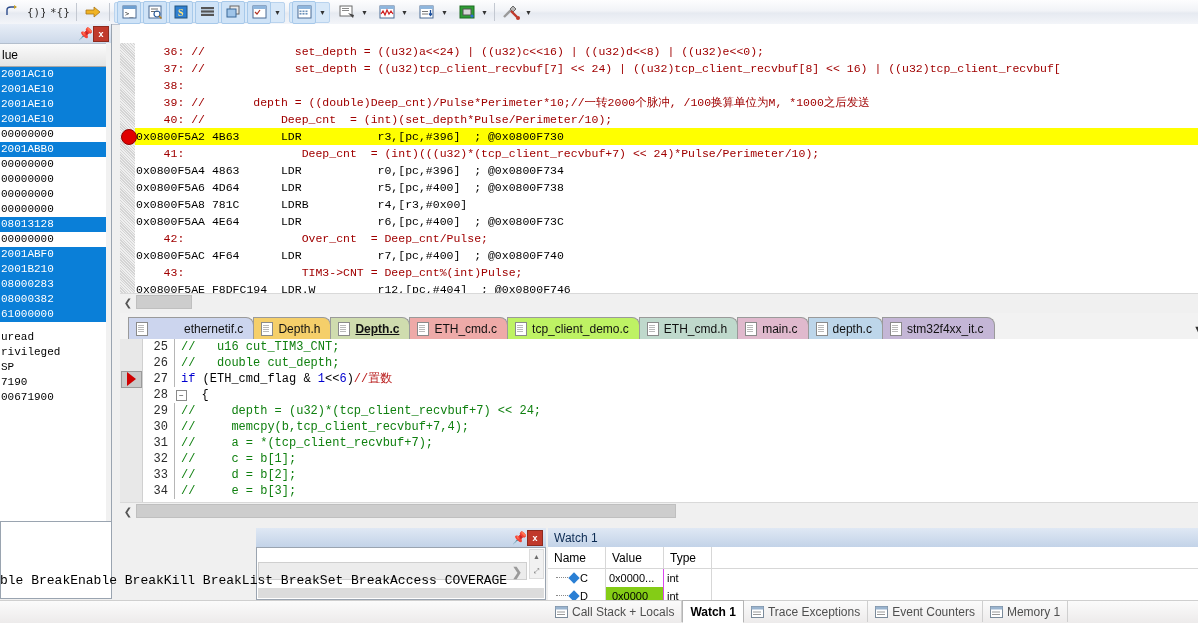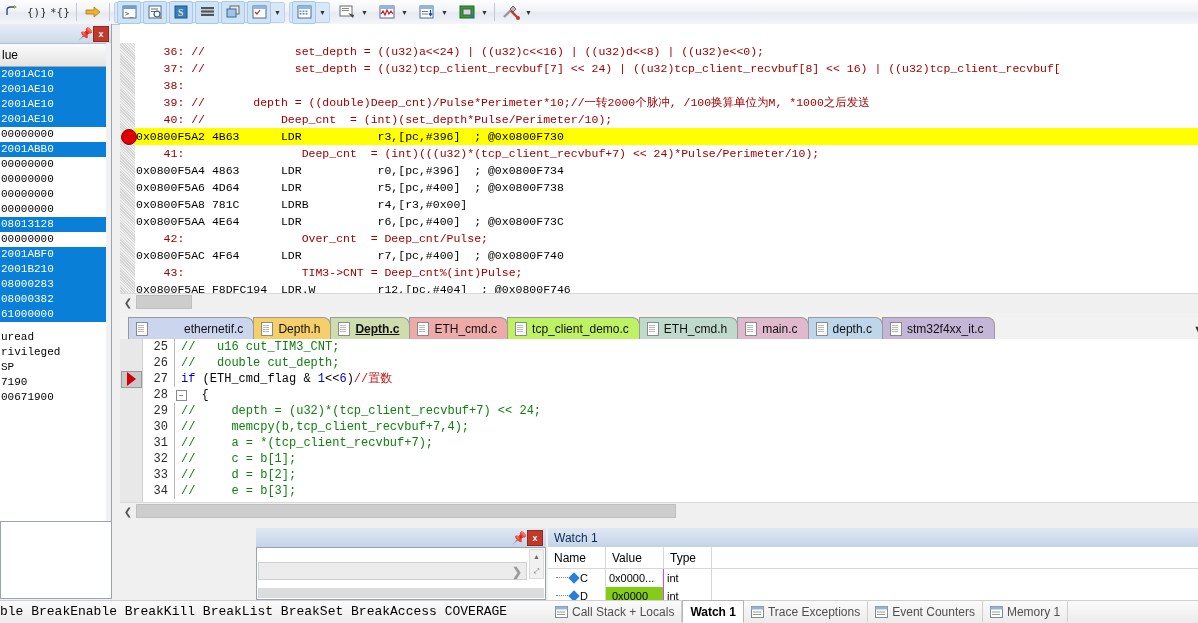--- a/index.html
+++ b/index.html
@@ -104,21 +104,21 @@
   .wr{display:flex;height:18px;align-items:center;font-size:11px;font-family:"Liberation Sans",sans-serif;}
   .wr .cname{width:58px;display:flex;align-items:center;gap:2px;box-sizing:border-box;padding-left:8px;border-right:1px solid #d7d7d7;height:18px;color:#000;}
   .wr .cval{width:58px;box-sizing:border-box;padding-left:3px;border-right:1px solid #d946ef;height:18px;display:flex;align-items:center;}
   .wr .ctype{width:48px;box-sizing:border-box;padding-left:3px;border-right:1px solid #d7d7d7;height:18px;display:flex;align-items:center;}
   .wr .cval.sel{background:#84cc16;padding-left:6px;}
   .diamond{width:8px;height:8px;background:#2a7fd4;transform:rotate(45deg);display:inline-block;flex:none;}
   .dotted{width:12px;border-top:1px dotted #8a8a8a;height:1px;display:inline-block;}
 
   
   .bottombar{position:absolute;left:0;top:600px;width:1198px;height:23px;background:linear-gradient(to bottom,#fbfbfb,#eceaea);border-top:1px solid #cfcfcf;display:flex;align-items:center;}
-  .cmdline{position:absolute;left:0;top:600px;width:548px;height:23px;overflow:hidden;display:flex;align-items:center;font-family:"Liberation Mono",monospace;font-size:13px;color:#000;white-space:nowrap;}
+  .cmdline{position:absolute;left:0;top:569px;width:548px;height:23px;overflow:hidden;display:flex;align-items:center;font-family:"Liberation Mono",monospace;font-size:13px;color:#000;white-space:nowrap;}
   .btabs{position:absolute;left:548px;top:600px;width:650px;height:23px;display:flex;align-items:center;gap:0;}
   .btab{height:21px;display:flex;align-items:center;gap:4px;padding:0 7px;font-size:12px;color:#4f4f4f;border-right:1px solid #cfcfcf;}
   .btab.active{color:#000;font-weight:bold;background:#fff;border:1px solid #b5b5b5;border-bottom-color:#fff;}
   .mini{width:13px;height:12px;flex:none;}
 </style>
 </head>
 <body>
 
 <div class="app">
 

